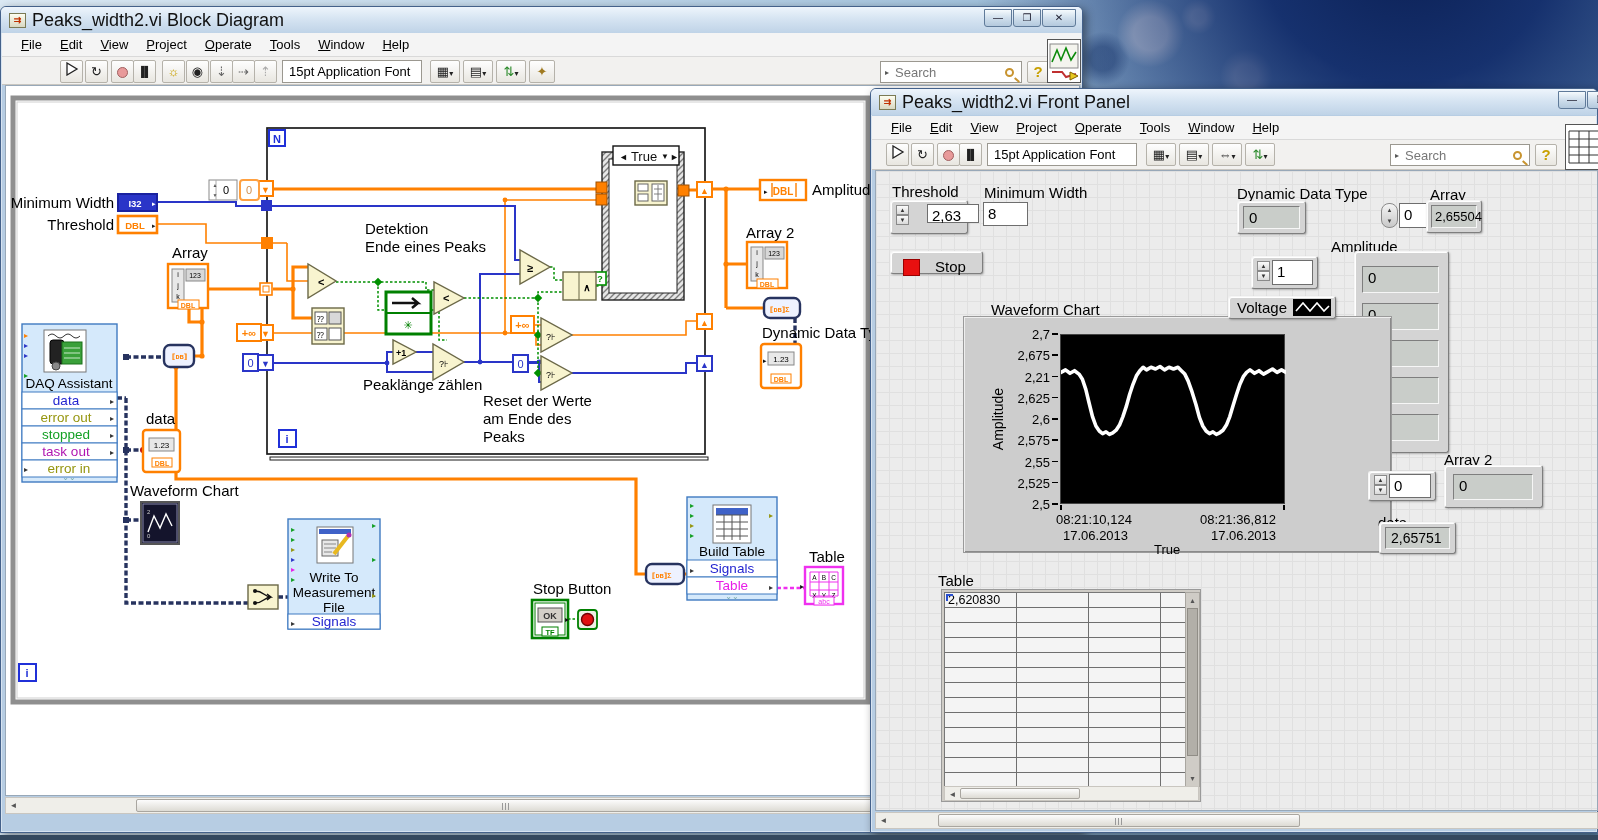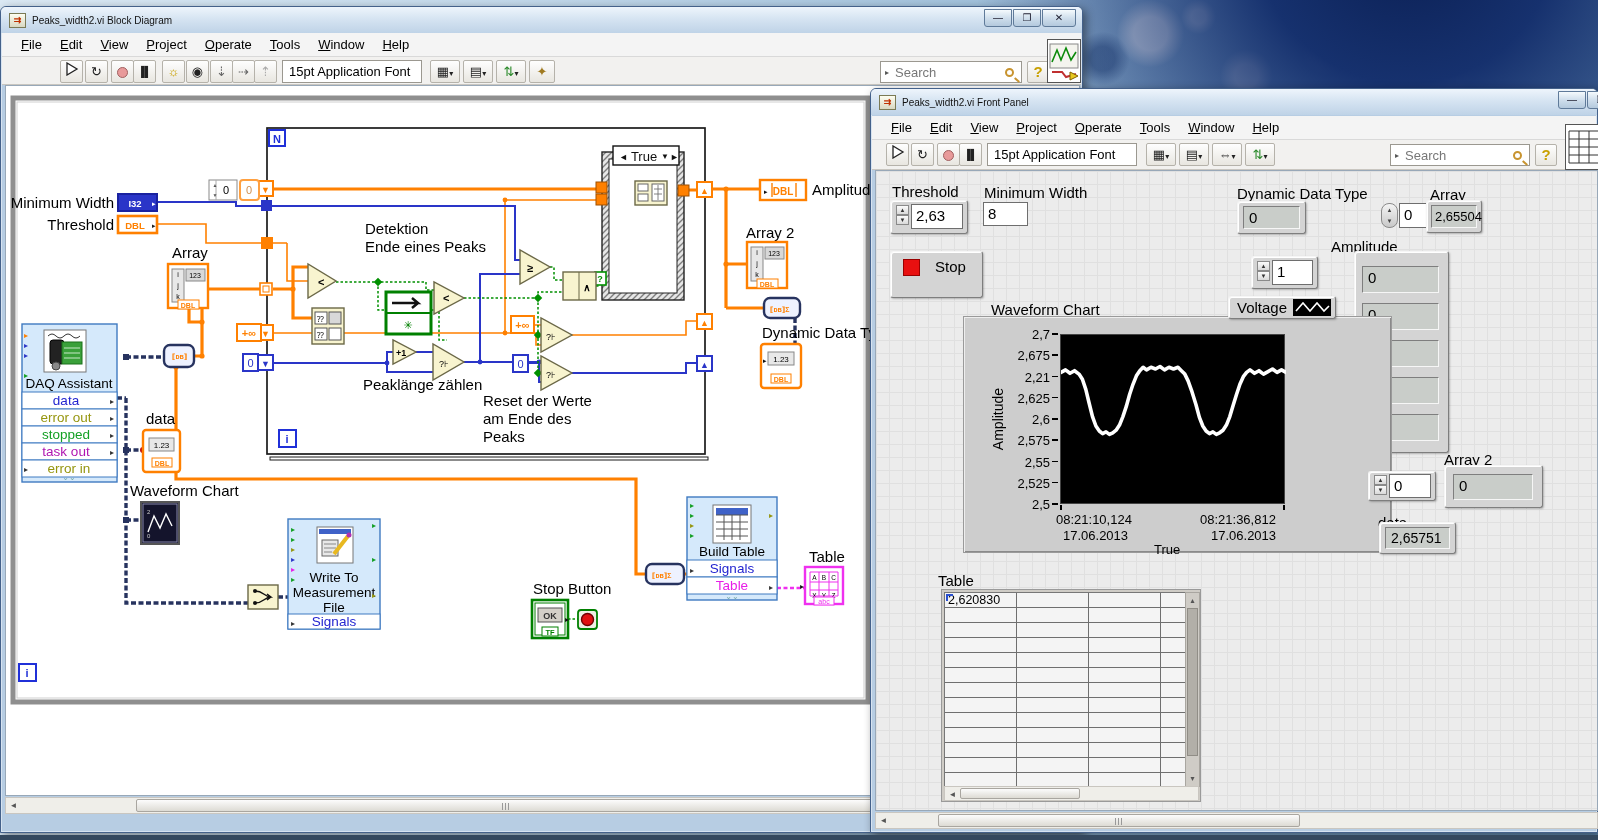--- a/index.html
+++ b/index.html
@@ -12,21 +12,21 @@
     radial-gradient(circle at 83% 6%, rgba(255,255,255,.75) 0 .7%, rgba(255,255,255,0) 1.6%),
     radial-gradient(circle at 75% 2%, rgba(255,255,255,.65) 0 .5%, rgba(255,255,255,0) 1.2%),
     radial-gradient(circle at 90% 8%, rgba(235,245,255,.9) 0 1%, rgba(235,245,255,0) 2.2%),
     linear-gradient(100deg,#dbe9f4 0%,#c2d8ea 30%,#a3c2dc 55%,#82a9cb 75%,#5f88ae 100%)}
   .a{position:absolute}
   
   .win{border:1px solid #44618a;border-radius:6px 6px 0 0;background:#b7cde3;
        box-shadow:0 0 0 1px rgba(255,255,255,.45) inset, 3px 3px 10px rgba(0,0,0,.45)}
   .titlebar{position:absolute;left:0;top:0;right:0;height:26px;border-radius:5px 5px 0 0;
        background:linear-gradient(#eef5fc,#d6e4f2 45%,#bfd3e7);display:flex;align-items:center;padding-left:8px;gap:6px}
-  .title-text{font-size:10px;color:#111;white-space:nowrap}
+  .title-text{font-size:18px;color:#111;white-space:nowrap}
   .vi-ico{width:17px;height:15px;border:1px solid #7a7a55;background:linear-gradient(#fdfdf0,#d8d8c2);
        color:#c03000;font-size:9px;line-height:13px;text-align:center;font-weight:bold}
   .winbtns{position:absolute;top:2px;display:flex}
   .wbtn{width:28px;height:18px;border:1px solid #5f7a99;border-radius:0 0 3px 3px;margin-left:1px;
        background:linear-gradient(#f5fafd,#cfdeec 50%,#b4c9dd);color:#223;font-size:10px;line-height:16px;text-align:center}
   .wbtn.close{width:34px}
   .menubar{position:absolute;left:1px;right:1px;background:#f4f4f4;border-bottom:1px solid #d9d9d9;
        display:flex;align-items:center;height:24px;padding-left:10px}
   .menu-item{display:inline-block;font-size:13px;color:#000;padding:3px 9px}
   .menu-item::first-letter{text-decoration:underline}
@@ -579,42 +579,42 @@
   </div>
 
   <div class="a" id="fp-panel" style="left:4px;top:81px;width:723px;height:641px;border:1px solid #98a8b8">
 
     <div class="fp-label" style="left:16px;top:12px">Threshold</div>
     <div class="a raised" style="left:14px;top:29px;width:78px;height:34px">
       <div class="spin" style="left:5px;top:4px">
           <b>▲</b>
           <b>▼</b>
         </div>
-      <div class="a field" style="left:20px;top:3px;width:52px;height:25px">2,63</div>
+      <div class="a field" style="left:36px;top:3px;width:52px;height:19px">2,63</div>
     </div>
 
     <div class="fp-label" style="left:108px;top:13px">Minimum Width</div>
     <div class="a field" style="left:107px;top:31px;width:45px;height:24px">8</div>
 
     <div class="fp-label" style="left:361px;top:14px">Dynamic Data Type</div>
     <div class="a raised" style="left:361px;top:30px;width:69px;height:33px">
       <div class="a recess val" style="left:5px;top:4px;width:57px;height:23px">0</div>
     </div>
 
     <div class="fp-label" style="left:554px;top:15px">Array</div>
     <div class="a" style="left:505px;top:32px;width:17px;height:25px;border:1px solid #8a8a8a;border-radius:8px;background:linear-gradient(#f4f4f4,#c8c8c8)">
       <div style="font-size:6px;text-align:center;color:#444;line-height:12px">▲</div>
       <div style="font-size:6px;text-align:center;color:#444;line-height:10px">▼</div>
     </div>
     <div class="a field" style="left:523px;top:32px;width:28px;height:25px">0</div>
     <div class="a raised" style="left:550px;top:29px;width:56px;height:33px">
       <div class="a recess" style="left:4px;top:4px;width:46px;height:23px;font-size:13px;padding:3px 3px;white-space:nowrap">2,65504</div>
     </div>
 
-    <div class="a raised" style="left:14px;top:80px;width:93px;height:47px">
+    <div class="a raised" style="left:14px;top:80px;width:93px;height:23px">
       <span class="a" style="left:12px;top:7px;width:17px;height:17px;background:#e81010;border:1px solid #900"></span>
       <span class="a" style="left:44px;top:6px;font-size:15px">Stop</span>
     </div>
 
     <div class="fp-label" style="left:455px;top:67px">Amplitude</div>
     <div class="a raised" style="left:375px;top:85px;width:67px;height:33px">
       <div class="spin" style="left:5px;top:4px">
           <b>▲</b>
           <b>▼</b>
         </div>

